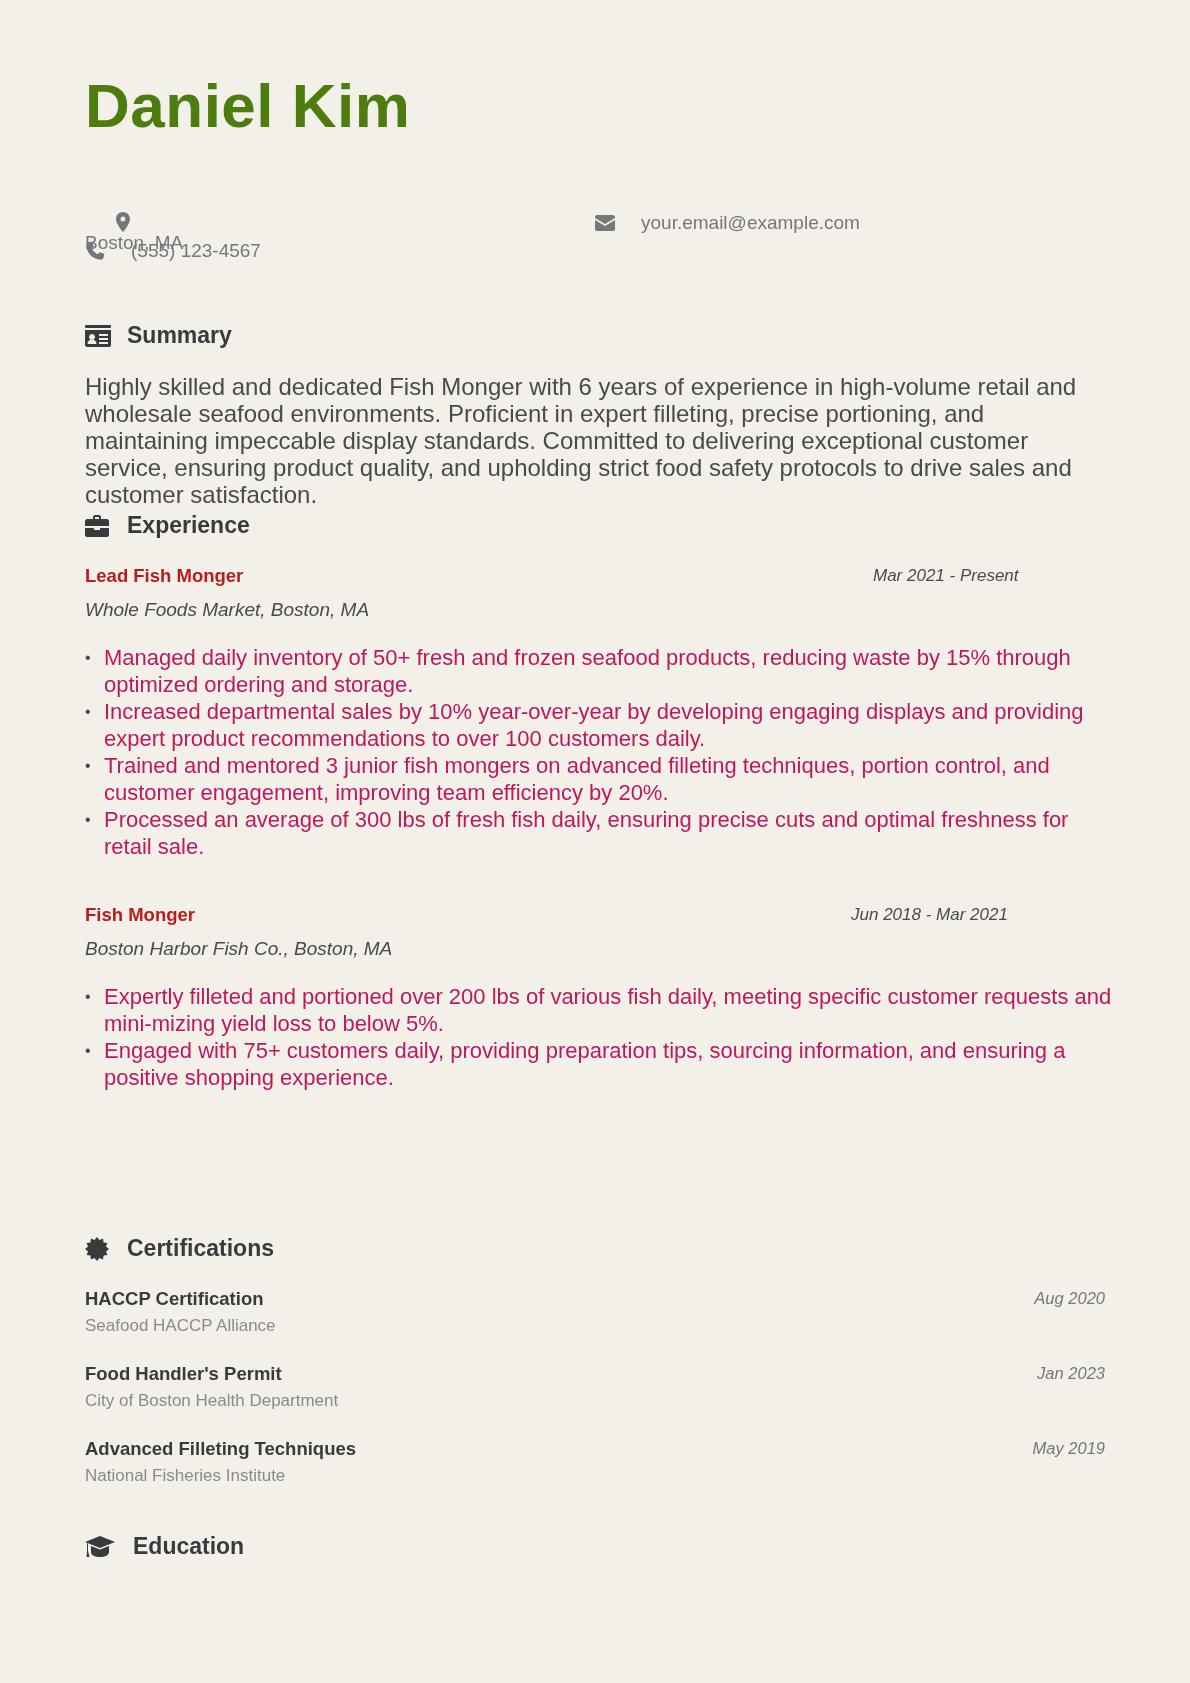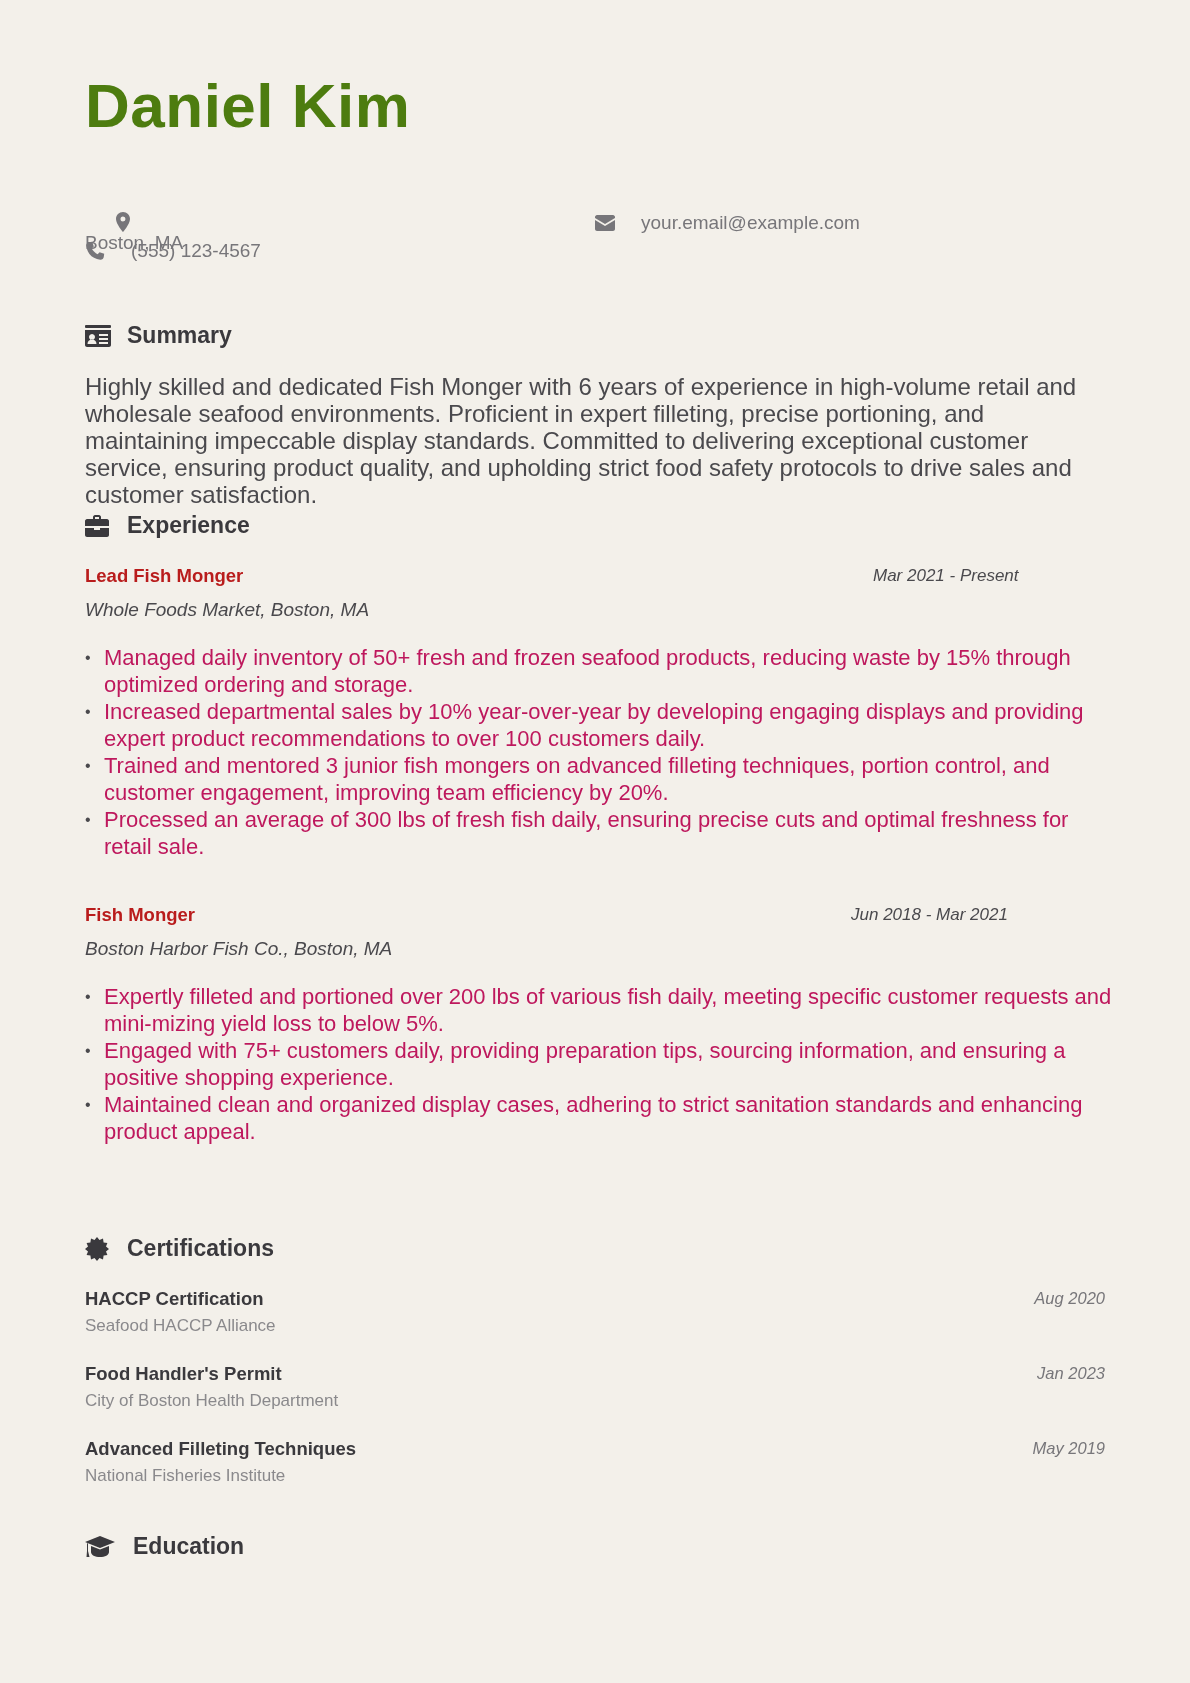--- a/index.html
+++ b/index.html
@@ -97,21 +97,20 @@
     <li>Trained and mentored 3 junior fish mongers on advanced filleting techniques, portion control, and customer engagement, improving team efficiency by 20%.</li>
     <li>Processed an average of 300 lbs of fresh fish daily, ensuring precise cuts and optimal freshness for retail sale.</li>
   </ul>
 
   <div class="job-title" style="top:904px;">Fish Monger</div>
   <div class="job-date" style="top:905px; left:766px;">Jun 2018 - Mar 2021</div>
   <div class="job-company" style="top:938px;">Boston Harbor Fish Co., Boston, MA</div>
   <ul class="bullets" style="top:983px;">
     <li>Expertly filleted and portioned over 200 lbs of various fish daily, meeting specific customer requests and mini-mizing yield loss to below 5%.</li>
     <li>Engaged with 75+ customers daily, providing preparation tips, sourcing information, and ensuring a positive shopping experience.</li>
-    <li>Maintained clean and organized display cases, adhering to strict sanitation standards and enhancing product appeal.</li>
   </ul>
 
   <div class="section-head" style="top:1235px;">
     <span class="ic">
       <svg width="24" height="24" viewBox="0 0 24 24">
           <polygon points="12,0 14.5,3 18,1.6 18.6,5.4 22.4,6 21,9.5 24,12 21,14.5 22.4,18 18.6,18.6 18,22.4 14.5,21 12,24 9.5,21 6,22.4 5.4,18.6 1.6,18 3,14.5 0,12 3,9.5 1.6,6 5.4,5.4 6,1.6 9.5,3"></polygon>
         </svg>
     </span>
     <span>Certifications</span>
   </div>

